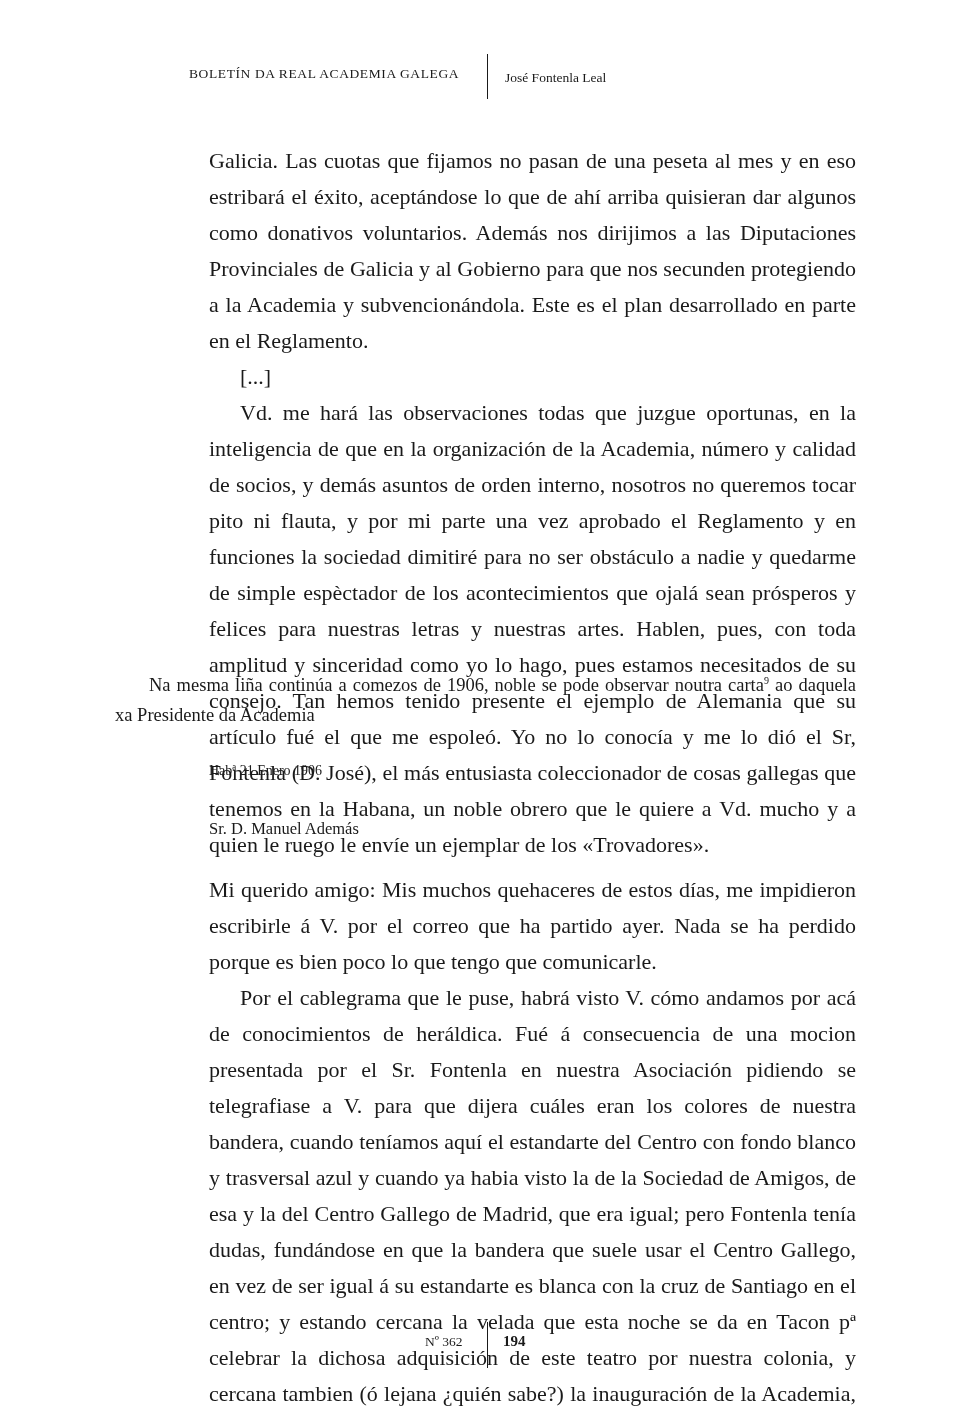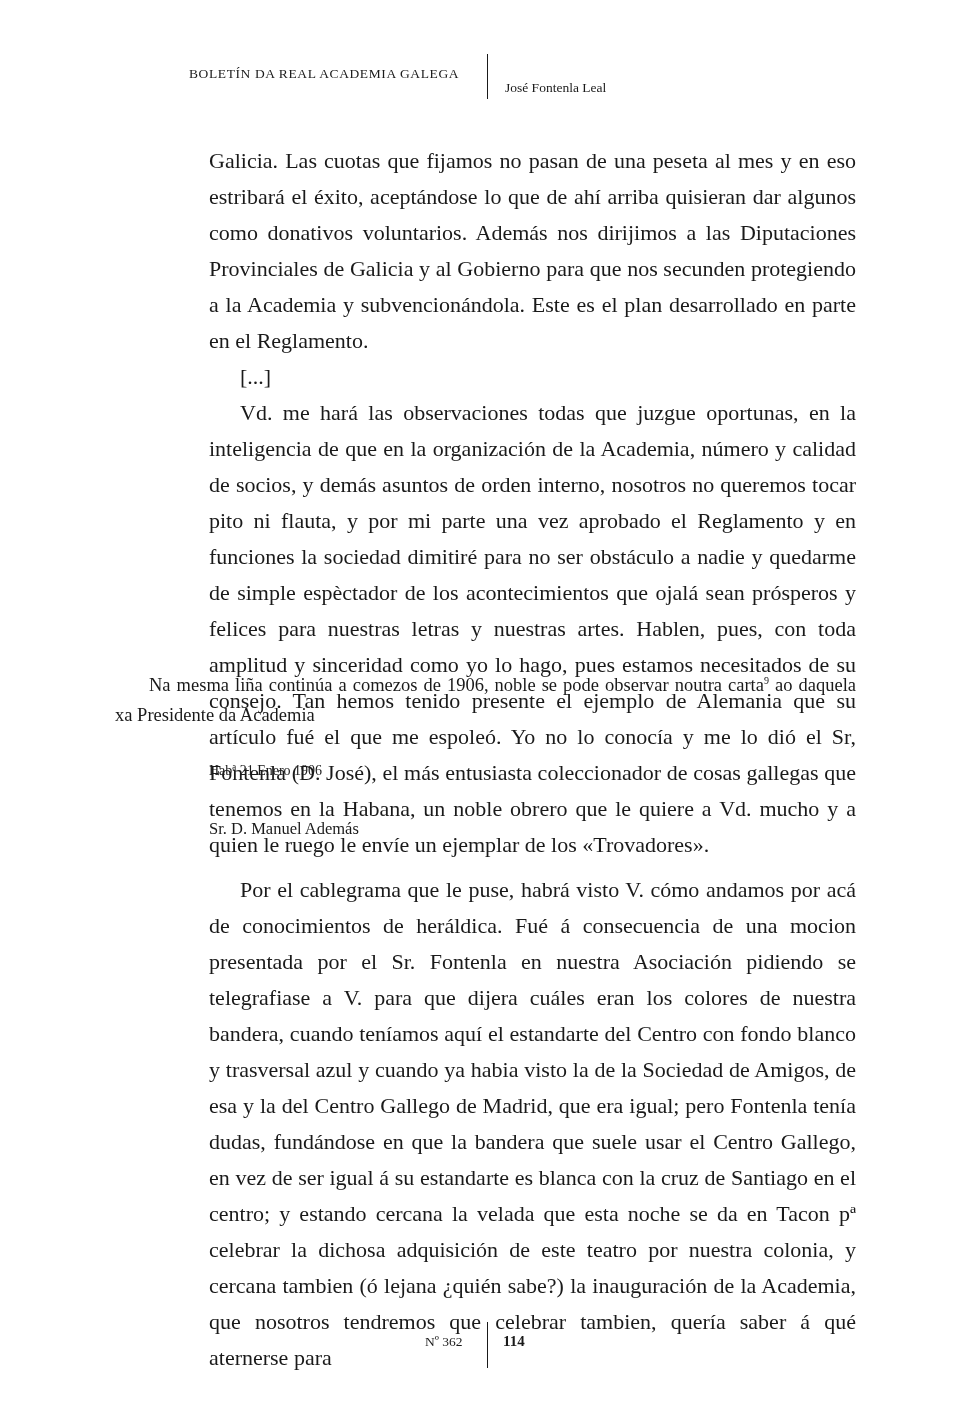--- a/index.html
+++ b/index.html
@@ -34,21 +34,21 @@
       position: absolute;
       left: 487px;
       top: 2px;
       width: 1px;
       height: 45px;
       background: #1a1a1a;
     }
     .running-header .author {
       position: absolute;
       left: 505px;
-      top: 28px;
+      top: 18px;
       font-size: 13.5px;
       white-space: nowrap;
     }
 
     .block {
       position: absolute;
       font-size: 22px;
       line-height: 36px;
       text-align: justify;
       hyphens: manual;
@@ -144,20 +144,21 @@
 </div>
 
 <div class="block intro">
   <p><span>Na mesma liña continúa a comezos de 1906, noble se pode observar noutra carta</span><sup>9</sup><span> ao daquela xa Presidente da Academia</span></p>
 </div>
 
 <div class="quote2-date">Habª 21 Enero 1906</div>
 <div class="quote2-addressee">Sr. D. Manuel Además</div>
 
 <div class="block quote2">
+  <p>Mi querido amigo: Mis muchos quehaceres de estos días, me impidieron escribirle á V. por el correo que ha partido ayer. Nada se ha perdido porque es bien poco lo que tengo que comunicarle.</p>
   <p class="indent">Por el cablegrama que le puse, habrá visto V. cómo andamos por acá de conoci­mientos de heráldica. Fué á consecuencia de una mocion presentada por el Sr. Fon­tenla en nuestra Asociación pidiendo se telegrafiase a V. para que dijera cuáles eran los colores de nuestra bandera, cuando teníamos aquí el estandarte del Centro con fondo blanco y trasversal azul y cuando ya habia visto la de la Sociedad de Amigos, de esa y la del Centro Gallego de Madrid, que era igual; pero Fontenla tenía dudas, fun­dándose en que la bandera que suele usar el Centro Gallego, en vez de ser igual á su estandarte es blanca con la cruz de Santiago en el centro; y estando cercana la velada que esta noche se da en Tacon pª celebrar la dichosa adquisición de este teatro por nuestra colonia, y cercana tambien (ó lejana ¿quién sabe?) la inauguración de la Aca­demia, que nosotros tendremos que celebrar tambien, quería saber á qué aternerse para</p>
 </div>
 
 <div class="footer">
   <span class="issue">Nº 362</span>
   <span class="divider"></span>
-  <span class="page-num">114</span>
+  <span class="page-num">194</span>
 </div>
 
 </body></html>

